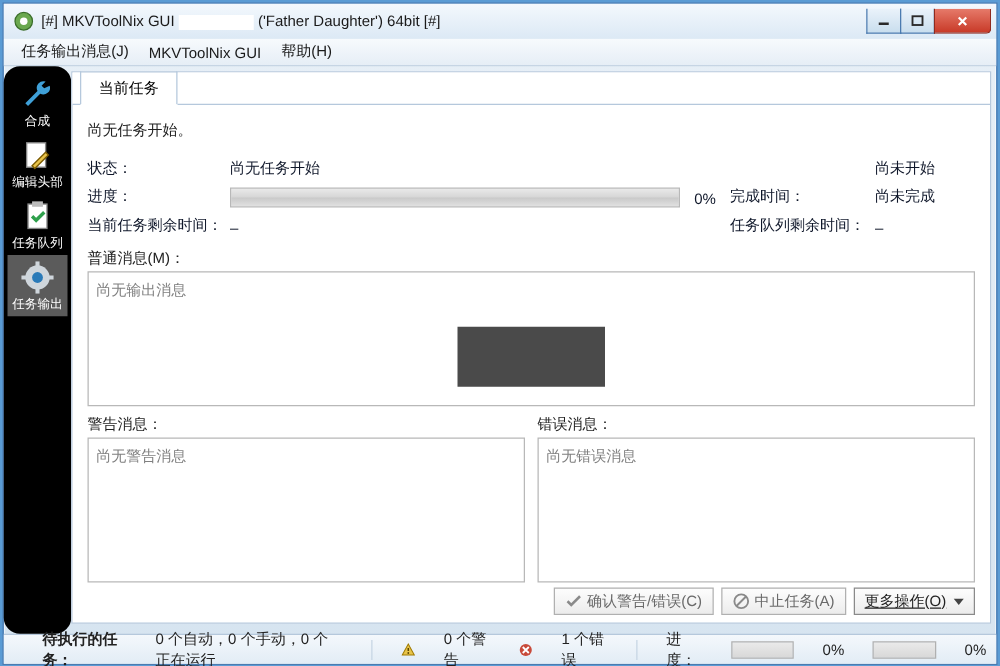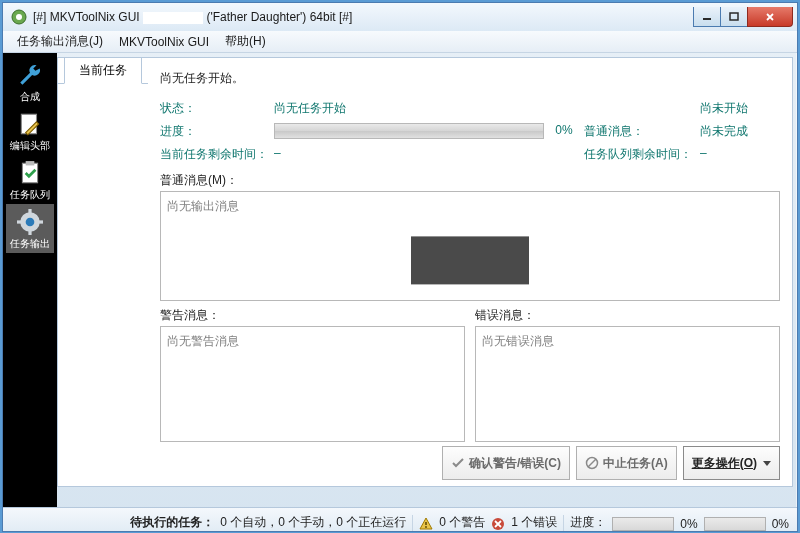--- a/index.html
+++ b/index.html
@@ -9,49 +9,49 @@
 .title-icon { width: 16px; height: 16px; margin-right: 6px; }
 .title-text { flex: 1; color: #1a1a1a; white-space: nowrap; overflow: hidden; }
 .title-text .redact { display: inline-block; width: 60px; height: 12px; background: #fff; vertical-align: middle; }
 .win-controls { display: flex; height: 20px; }
 .win-btn { width: 28px; height: 20px; border: 1px solid #4b7bb0; border-top: none; margin-left: -1px; display: flex; align-items: center; justify-content: center; background: linear-gradient(#eaf2fa, #c9deee); }
 .win-btn.close { width: 46px; background: linear-gradient(#e67a6a, #c83a28); border-color: #8f2a1e; border-top-right-radius: 0; border-bottom-right-radius: 4px; }
 .win-btn svg { width: 12px; height: 10px; }
 .menubar { height: 22px; display: flex; align-items: center; padding: 0 6px; background: linear-gradient(#f7fafd, #e6eef6); border-bottom: 1px solid #c6d5e4; }
 .menu-item { padding: 2px 8px; color: #1a1a1a; }
 .body-row { display: flex; height: 454px; }
-.sidebar { width: 54px; background: #000; display: flex; flex-direction: column; align-items: center; padding-top: 4px; }
+.sidebar { width: 54px; background: #000; display: flex; flex-direction: column; align-items: center; padding-top: 4px; border-radius: 13px; }
 .side-btn { width: 48px; padding: 4px 0 2px; display: flex; flex-direction: column; align-items: center; color: #fff; text-align: center; }
 .side-btn .ico { width: 28px; height: 28px; display: flex; align-items: center; justify-content: center; }
 .side-btn .lbl { font-size: 11px; transform: scale(.92); white-space: nowrap; }
 .side-btn.selected { background: #5b5b5b; }
-.content { flex: 1; background: #fff; margin: 4px 4px 20px 0; border: 1px solid #b5c8dc; display: flex; flex-direction: row; }
+.content { flex: 1; background: #fff; margin: 4px 4px 8px 0; border: 1px solid #b5c8dc; display: flex; flex-direction: column; }
 .tabbar { height: 26px; display: flex; align-items: flex-end; padding: 4px 6px 0; background: #fff; border-bottom: 1px solid #b5c8dc; }
 .tab { padding: 4px 14px; border: 1px solid #b5c8dc; border-bottom: 1px solid #fff; margin-bottom: -1px; background: #fff; }
 .pane { flex: 1; padding: 10px 12px 6px; display: flex; flex-direction: column; overflow: hidden; }
 .line { margin: 2px 0 10px; color: #222; }
-.inforow { display: flex; align-items: flex-start; margin: 3px 0; color: #0f766e; gap: 6px; }
+.inforow { display: flex; align-items: flex-end; margin: 3px 0; color: #0f172a; gap: 6px; }
 .lbl-col { width: 108px; }
 .val-col { width: 130px; }
 .progress { flex: 1; height: 16px; border: 1px solid #b8b8b8; background: linear-gradient(#e9e9e9, #d6d6d6 48%, #c9c9c9 52%, #e1e1e1); }
 .pct { width: 28px; text-align: center; }
 .right-lbl { width: 110px; }
 .right-val { width: 80px; }
 .msg-label { margin: 6px 0 2px; color: #222; }
 .msg-box { border: 1px solid #b8b8b8; background: #fff; color: #808080; padding: 6px; overflow: hidden; position: relative; }
 .msg-normal { height: 128px; }
 .obscure { position: absolute; left: 50%; top: 50%; transform: translate(-50%, -20%); width: 118px; height: 48px; background: #4a4a4a; }
 .two-col { display: flex; gap: 10px; }
 .two-col > div { flex: 1; display: flex; flex-direction: column; }
 .msg-small { height: 116px; }
 .btn-row { display: flex; justify-content: flex-end; gap: 6px; padding: 4px 0 0; }
-.fbtn { height: 22px; padding: 16px 8px; border: 1px solid #b0b0b0; background: linear-gradient(#fdfdfd, #ececec); display: flex; align-items: center; gap: 4px; color: #6a6a6a; font-weight: bold; }
+.fbtn { height: 22px; padding: 4px 8px; border: 1px solid #b0b0b0; background: linear-gradient(#fdfdfd, #ececec); display: flex; align-items: center; gap: 4px; color: #6a6a6a; }
 .fbtn.enabled { color: #222; border-color: #8a8a8a; }
 .fbtn .tri { width: 0; height: 0; border-left: 4px solid transparent; border-right: 4px solid transparent; border-top: 5px solid #444; margin-left: 2px; }
-.statusbar { height: 24px; border-top: 1px solid #b5c8dc; background: linear-gradient(#f4f8fc, #e2ecf5); display: flex; align-items: flex-end; padding: 0 8px; gap: 6px; color: #222; }
+.statusbar { height: 24px; border-top: 1px solid #b5c8dc; background: linear-gradient(#f4f8fc, #e2ecf5); display: flex; align-items: center; padding: 0 8px; gap: 23px; color: #222; }
 .statusbar .sep { width: 1px; height: 16px; background: #c6d5e4; }
 .sm-progress { width: 62px; height: 14px; border: 1px solid #b0b0b0; background: linear-gradient(#eaeaea, #d8d8d8); }
 .warn-ico, .err-ico { width: 14px; height: 14px; }
 </style>
 </head>
 <body>
 
 <div class="window">
   <div class="titlebar">
     <svg class="title-icon" viewBox="0 0 16 16">
@@ -144,21 +144,21 @@
         <div class="inforow">
           <div class="lbl-col">状态：</div>
           <div class="val-col">尚无任务开始</div>
           <div style="flex:1"></div>
           <div class="right-val">尚未开始</div>
         </div>
         <div class="inforow">
           <div class="lbl-col">进度：</div>
           <div class="progress"></div>
           <div class="pct">0%</div>
-          <div class="right-lbl">普通消息：</div>
+          <div class="right-lbl">完成时间：</div>
           <div class="right-val">尚未完成</div>
         </div>
         <div class="inforow">
           <div class="lbl-col">当前任务剩余时间：</div>
           <div>–</div>
           <div style="flex:1"></div>
           <div class="right-lbl">任务队列剩余时间：</div>
           <div class="right-val">–</div>
         </div>
 

